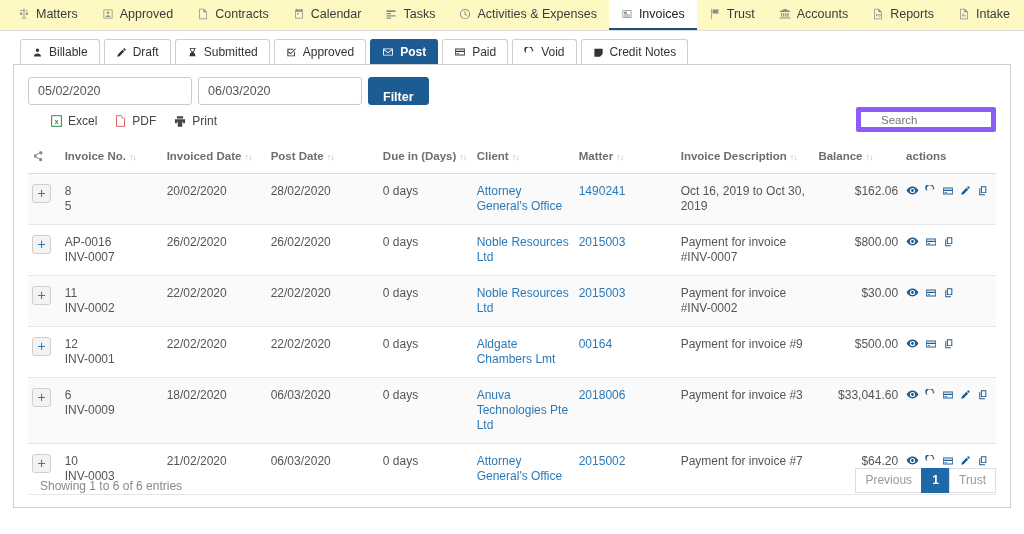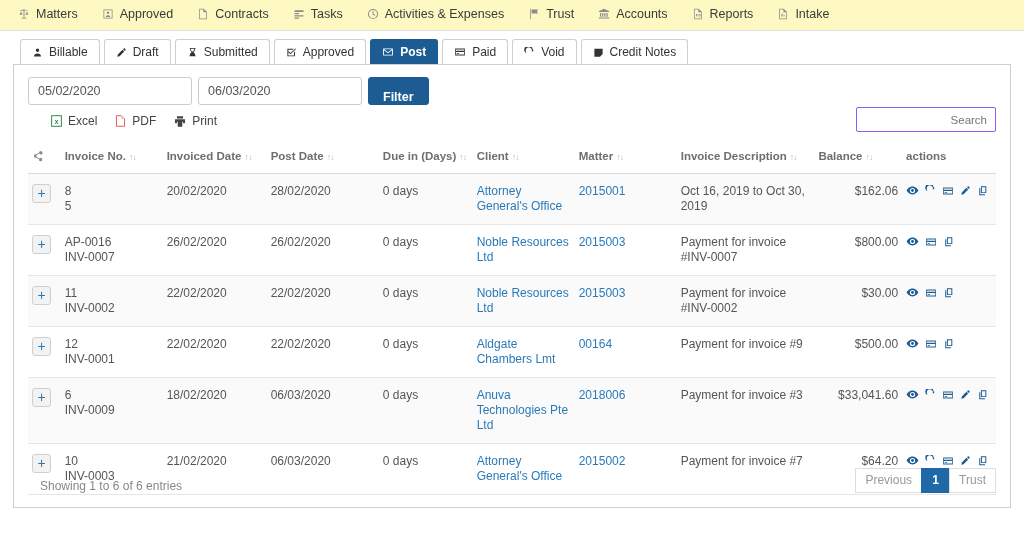--- a/index.html
+++ b/index.html
@@ -112,27 +112,26 @@
     margin-top: 9px;
     padding-left: 22px;
   }
   .exp { display: flex; align-items: center; gap: 5px; font-size: 12px; color: #444; cursor: pointer; }
   .exp svg { display: block; }
 
   .searchbox {
     position: absolute;
     right: 14px; top: 42px;
     width: 140px; height: 25px;
-    border: 1px solid #8b5cf6;
+    border: 5px solid #8b5cf6;
     border-radius: 2px;
-    padding: 0 8px;
+    padding: 0 20px;
     font-size: 11.5px;
     color: #555;
     font-family: "Liberation Sans", sans-serif;
-    text-align: right;
   }
 
   
   table.grid { width: 100%; border-collapse: collapse; margin-top: 16px; table-layout: fixed; }
   table.grid thead th {
     text-align: left;
     font-size: 11.5px;
     color: #6e6e6e;
     font-weight: bold;
     padding: 6px 4px 9px 4px;
@@ -233,32 +232,48 @@
       <span class="nav-ico">
         <svg width="12" height="12" viewBox="0 0 16 16" fill="currentColor">
           <path d="M3 1h6l4 4v10H3V1zm5.5 1H4v12h8V5.6H8.5V2z"></path>
         </svg>
       </span>
       <span>Contracts</span>
     </div>
     <div class="nav-item">
       <span class="nav-ico">
         <svg width="12" height="12" viewBox="0 0 16 16" fill="currentColor">
+          <path d="M3 2h1V1h1v1h6V1h1v1h1v12H3V2zm1 3v8h8V5H4zm1.5 1.5h2v2h-2v-2z"></path>
+        </svg>
+      </span>
+      <span>Calendar</span>
+    </div>
+    <div class="nav-item">
+      <span class="nav-ico">
+        <svg width="12" height="12" viewBox="0 0 16 16" fill="currentColor">
           <path d="M2 3h12v2.2H2V3zm0 3.6h6v1.6H2V6.6zm0 3h12v1.6H2V9.6zm0 3h6v1.6H2v-1.6z"></path>
         </svg>
       </span>
       <span>Tasks</span>
     </div>
     <div class="nav-item">
       <span class="nav-ico">
         <svg width="12" height="12" viewBox="0 0 16 16" fill="currentColor">
           <path d="M8 1.2A6.8 6.8 0 108 14.8 6.8 6.8 0 008 1.2zm0 1.3a5.5 5.5 0 110 11 5.5 5.5 0 010-11zM7.4 4v4.5l3.2 1.9.6-1-2.6-1.6V4h-1.2z"></path>
         </svg>
       </span>
       <span>Activities &amp; Expenses</span>
+    </div>
+    <div class="nav-item active">
+      <span class="nav-ico">
+        <svg width="12" height="12" viewBox="0 0 16 16" fill="currentColor">
+          <path d="M2 3h12v10H2V3zm1 1v8h10V4H3zm1 1h4v2.5H4V5zm0 3.6h8v.9H4v-.9zm0 1.8h8v.9H4v-.9z"></path>
+        </svg>
+      </span>
+      <span>Invoices</span>
     </div>
     <div class="nav-item">
       <span class="nav-ico">
         <svg width="12" height="12" viewBox="0 0 16 16" fill="currentColor">
           <path d="M3 1h1v14H3V1zm1.8 1h8.7l-1.7 2.6 1.7 2.6H4.8V2z"></path>
         </svg>
       </span>
       <span>Trust</span>
     </div>
     <div class="nav-item">
@@ -416,21 +431,21 @@
           <tr class="odd">
             <td class="c-exp"><span class="plusbtn">+</span></td>
             <td>
               <div>8</div>
               <div>5</div>
             </td>
             <td>20/02/2020</td>
             <td>28/02/2020</td>
             <td>0 days</td>
             <td><a class="lnk" href="#">Attorney General's Office</a></td>
-            <td><a class="lnk" href="#">2015001</a></td>
+            <td><a class="lnk" href="#">1490241</a></td>
             <td>Oct 16, 2019 to Oct 30, 2019</td>
             <td class="c-bal">$162.06</td>
             <td class="c-act"><span class="acts">
                 <span>
                   <svg width="13" height="13" viewBox="0 0 16 16" fill="currentColor">
                     <path d="M8 3.2C4.4 3.2 1.6 6.3.8 8c.8 1.7 3.6 4.8 7.2 4.8S14.4 9.7 15.2 8c-.8-1.7-3.6-4.8-7.2-4.8zm0 1.6a3.2 3.2 0 110 6.4 3.2 3.2 0 010-6.4zm0 1.4a1.8 1.8 0 100 3.6 1.8 1.8 0 000-3.6z"></path>
                   </svg>
                 </span>
                 <span>
                   <svg width="11" height="11" viewBox="0 0 16 16" fill="currentColor">

